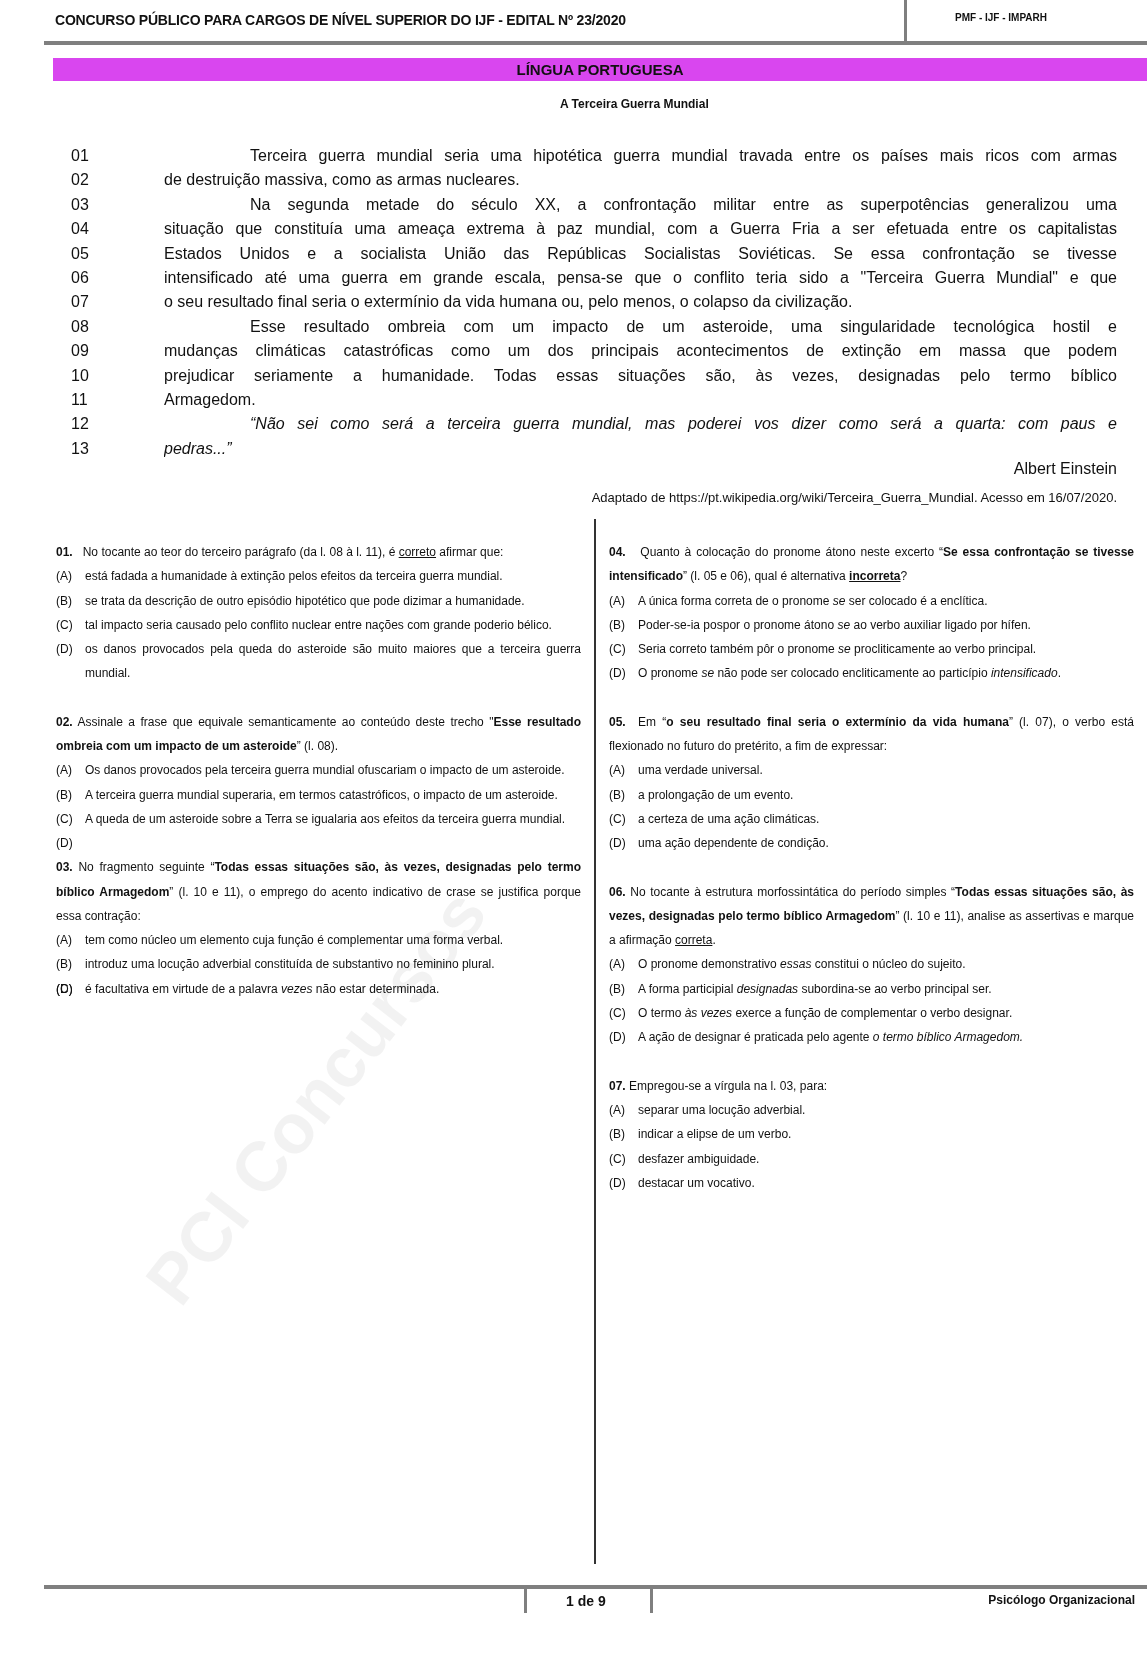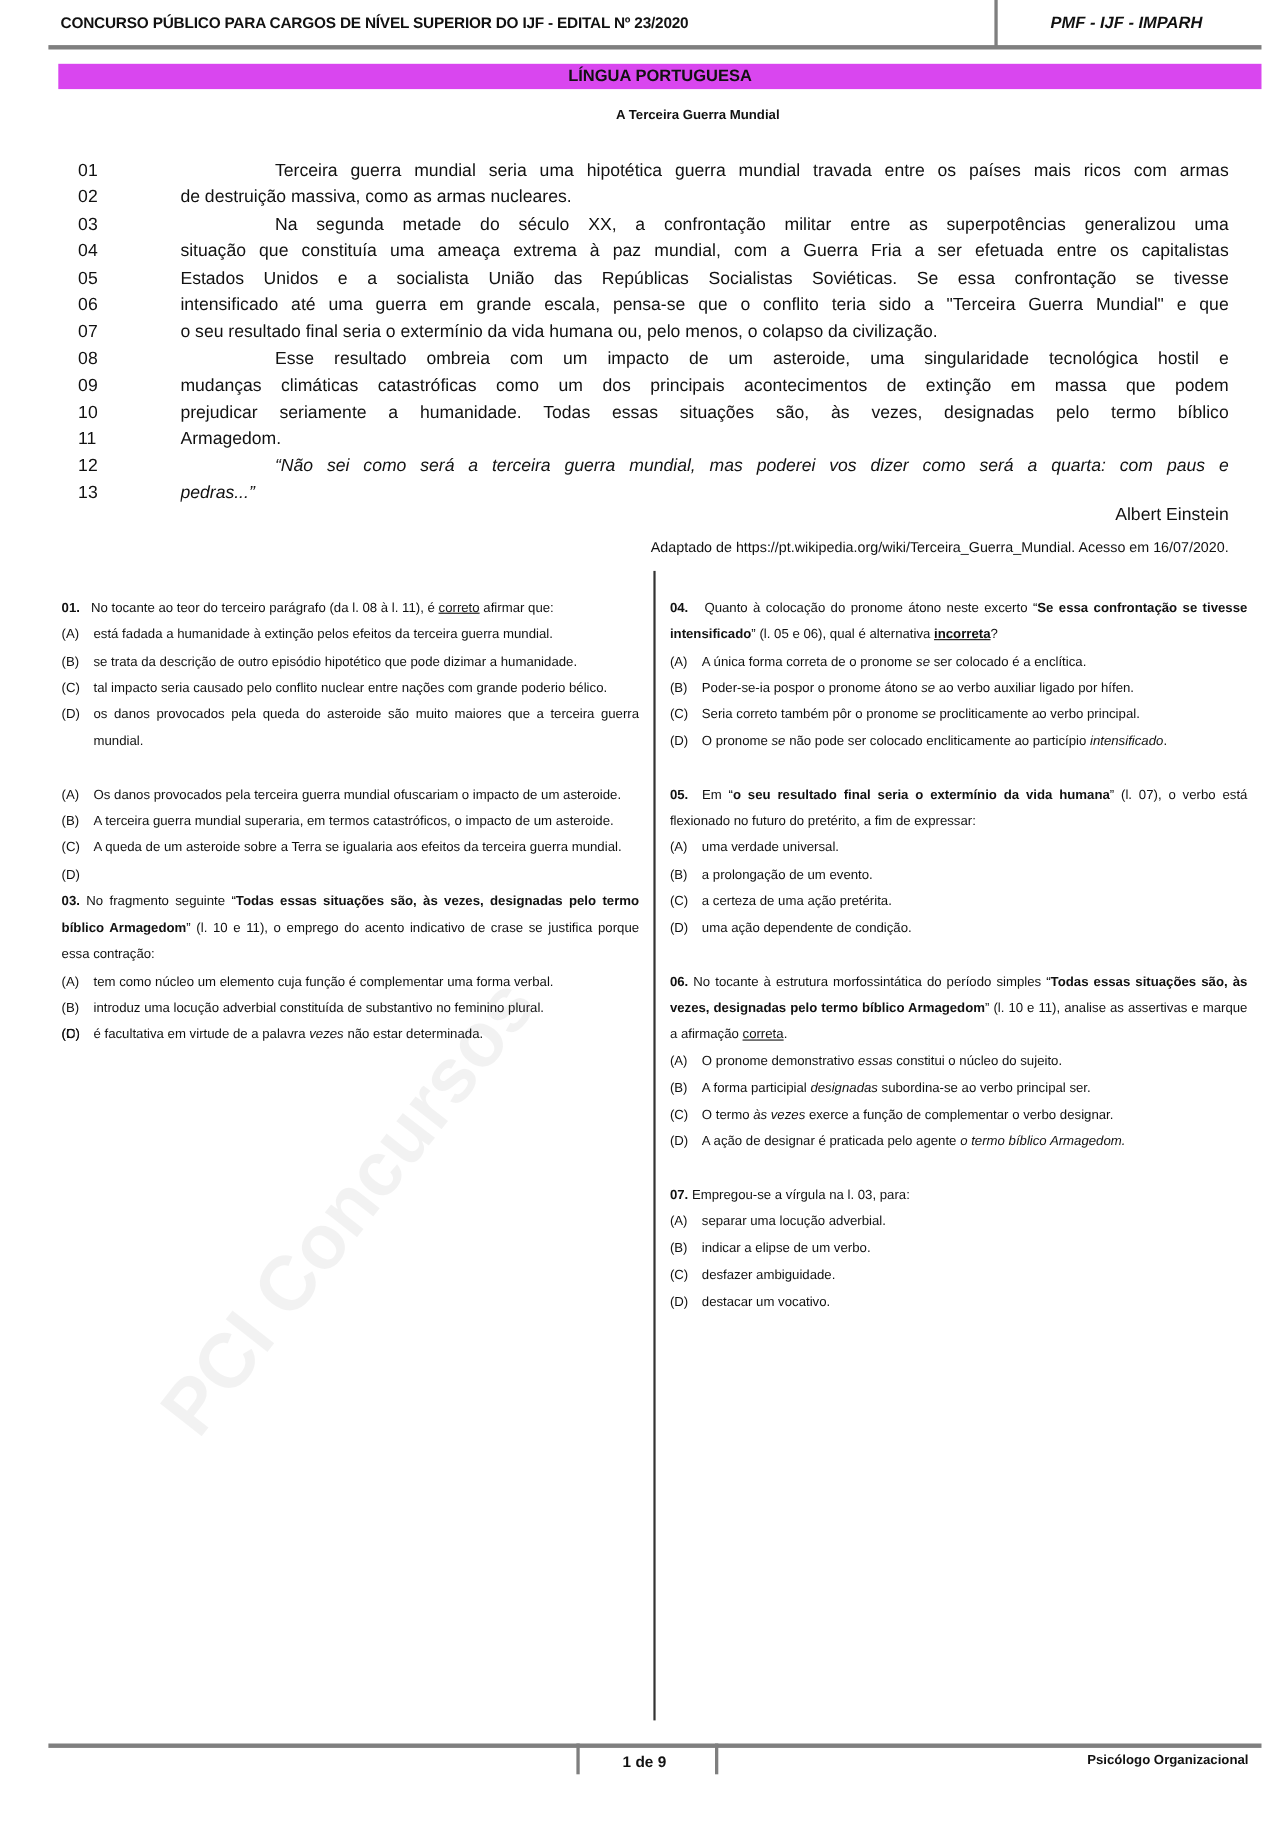--- a/index.html
+++ b/index.html
@@ -8,21 +8,21 @@
     width: 1147px; height: 1656px; position: relative; overflow: hidden;
     font-family: "Liberation Sans", "DejaVu Sans", sans-serif;
     color: #111;
   }
   .header { position: absolute; left: 0; top: 0; width: 1147px; height: 46px; }
   .header-left {
     position: absolute; left: 55px; top: 12px;
     font-size: 14px; font-weight: bold; letter-spacing: -0.2px;
   }
   .header-divider { position: absolute; left: 904px; top: 0; width: 3px; height: 43px; background: #7f7f7f; }
-  .header-right { position: absolute; left: 955px; top: 12px; font-size: 15px; font-weight: bold; font-style: italic; }
+  .header-right { position: absolute; left: 955px; top: 12px; font-size: 10px; font-weight: bold; }
   .header-rule { position: absolute; left: 44px; top: 41px; width: 1103px; height: 4px; background: #7f7f7f; }
 
   .section-bar {
     position: absolute; left: 53px; top: 58px; width: 1094px; height: 23px;
     background: #d946ef; text-align: center; font-size: 15px; font-weight: bold; line-height: 23px;
   }
   .text-title {
     position: absolute; left: 560px; top: 97px; font-size: 12px; font-weight: bold;
   }
 
@@ -140,20 +140,21 @@
 <div class="col left">
   <div class="q">
     <div class="stem"><b>01.</b>&nbsp;&nbsp; <span>No tocante ao teor do terceiro parágrafo (da l. 08 à l. 11), é </span><u>correto</u><span> afirmar que:</span></div>
     <div class="opt"><span class="lbl">(A)</span><span>está fadada a humanidade à extinção pelos efeitos da terceira guerra mundial.</span></div>
     <div class="opt"><span class="lbl">(B)</span><span>se trata da descrição de outro episódio hipotético que pode dizimar a humanidade.</span></div>
     <div class="opt"><span class="lbl">(C)</span><span>tal impacto seria causado pelo conflito nuclear entre nações com grande poderio bélico.</span></div>
     <div class="opt"><span class="lbl">(D)</span><span>os danos provocados pela queda do asteroide são muito maiores que a terceira guerra mundial.</span></div>
   </div>
 
   <div class="q">
+    <div class="stem"><b>02.</b> <span>Assinale a frase que equivale semanticamente ao conteúdo deste trecho "</span><b>Esse resultado ombreia com um impacto de um asteroide</b><span>” (l. 08).</span></div>
     <div class="opt"><span class="lbl">(A)</span><span>Os danos provocados pela terceira guerra mundial ofuscariam o impacto de um asteroide.</span></div>
     <div class="opt"><span class="lbl">(B)</span><span>A terceira guerra mundial superaria, em termos catastróficos, o impacto de um asteroide.</span></div>
     <div class="opt"><span class="lbl">(C)</span><span>A queda de um asteroide sobre a Terra se igualaria aos efeitos da terceira guerra mundial.</span></div>
     <div class="opt"><span class="lbl">(D)</span></div>
   </div>
 
   <div class="q">
     <div class="stem"><b>03.</b> <span>No fragmento seguinte “</span><b>Todas essas situações são, às vezes, designadas pelo termo bíblico Armagedom</b><span>” (l. 10 e 11), o emprego do acento indicativo de crase se justifica porque essa contração:</span></div>
     <div class="opt"><span class="lbl">(A)</span><span>tem como núcleo um elemento cuja função é complementar uma forma verbal.</span></div>
     <div class="opt"><span class="lbl">(B)</span><span>introduz uma locução adverbial constituída de substantivo no feminino plural.</span></div>
@@ -168,21 +169,21 @@
     <div class="opt"><span class="lbl">(A)</span><span>A única forma correta de o pronome </span><i>se</i><span> ser colocado é a enclítica.</span></div>
     <div class="opt"><span class="lbl">(B)</span><span>Poder-se-ia pospor o pronome átono </span><i>se</i><span> ao verbo auxiliar ligado por hífen.</span></div>
     <div class="opt"><span class="lbl">(C)</span><span>Seria correto também pôr o pronome </span><i>se</i><span> procliticamente ao verbo principal.</span></div>
     <div class="opt"><span class="lbl">(D)</span><span>O pronome </span><i>se</i><span> não pode ser colocado encliticamente ao particípio </span><i>intensificado</i><span>.</span></div>
   </div>
 
   <div class="q">
     <div class="stem"><b>05.</b>&nbsp; <span>Em “</span><b>o seu resultado final seria o extermínio da vida humana</b><span>” (l. 07), o verbo está flexionado no futuro do pretérito, a fim de expressar:</span></div>
     <div class="opt"><span class="lbl">(A)</span><span>uma verdade universal.</span></div>
     <div class="opt"><span class="lbl">(B)</span><span>a prolongação de um evento.</span></div>
-    <div class="opt"><span class="lbl">(C)</span><span>a certeza de uma ação pretérita.</span></div>
+    <div class="opt"><span class="lbl">(C)</span><span>a certeza de uma ação climáticas.</span></div>
     <div class="opt"><span class="lbl">(D)</span><span>uma ação dependente de condição.</span></div>
   </div>
 
   <div class="q">
     <div class="stem"><b>06.</b> <span>No tocante à estrutura morfossintática do período simples “</span><b>Todas essas situações são, às vezes, designadas pelo termo bíblico Armagedom</b><span>” (l. 10 e 11), analise as assertivas e marque a afirmação </span><u>correta</u><span>.</span></div>
     <div class="opt"><span class="lbl">(A)</span><span>O pronome demonstrativo </span><i>essas</i><span> constitui o núcleo do sujeito.</span></div>
     <div class="opt"><span class="lbl">(B)</span><span>A forma participial </span><i>designadas</i><span> subordina-se ao verbo principal ser.</span></div>
     <div class="opt"><span class="lbl">(C)</span><span>O termo </span><i>às vezes</i><span> exerce a função de complementar o verbo designar.</span></div>
     <div class="opt"><span class="lbl">(D)</span><span>A ação de designar é praticada pelo agente </span><i>o termo bíblico Armagedom.</i></div>
   </div>

